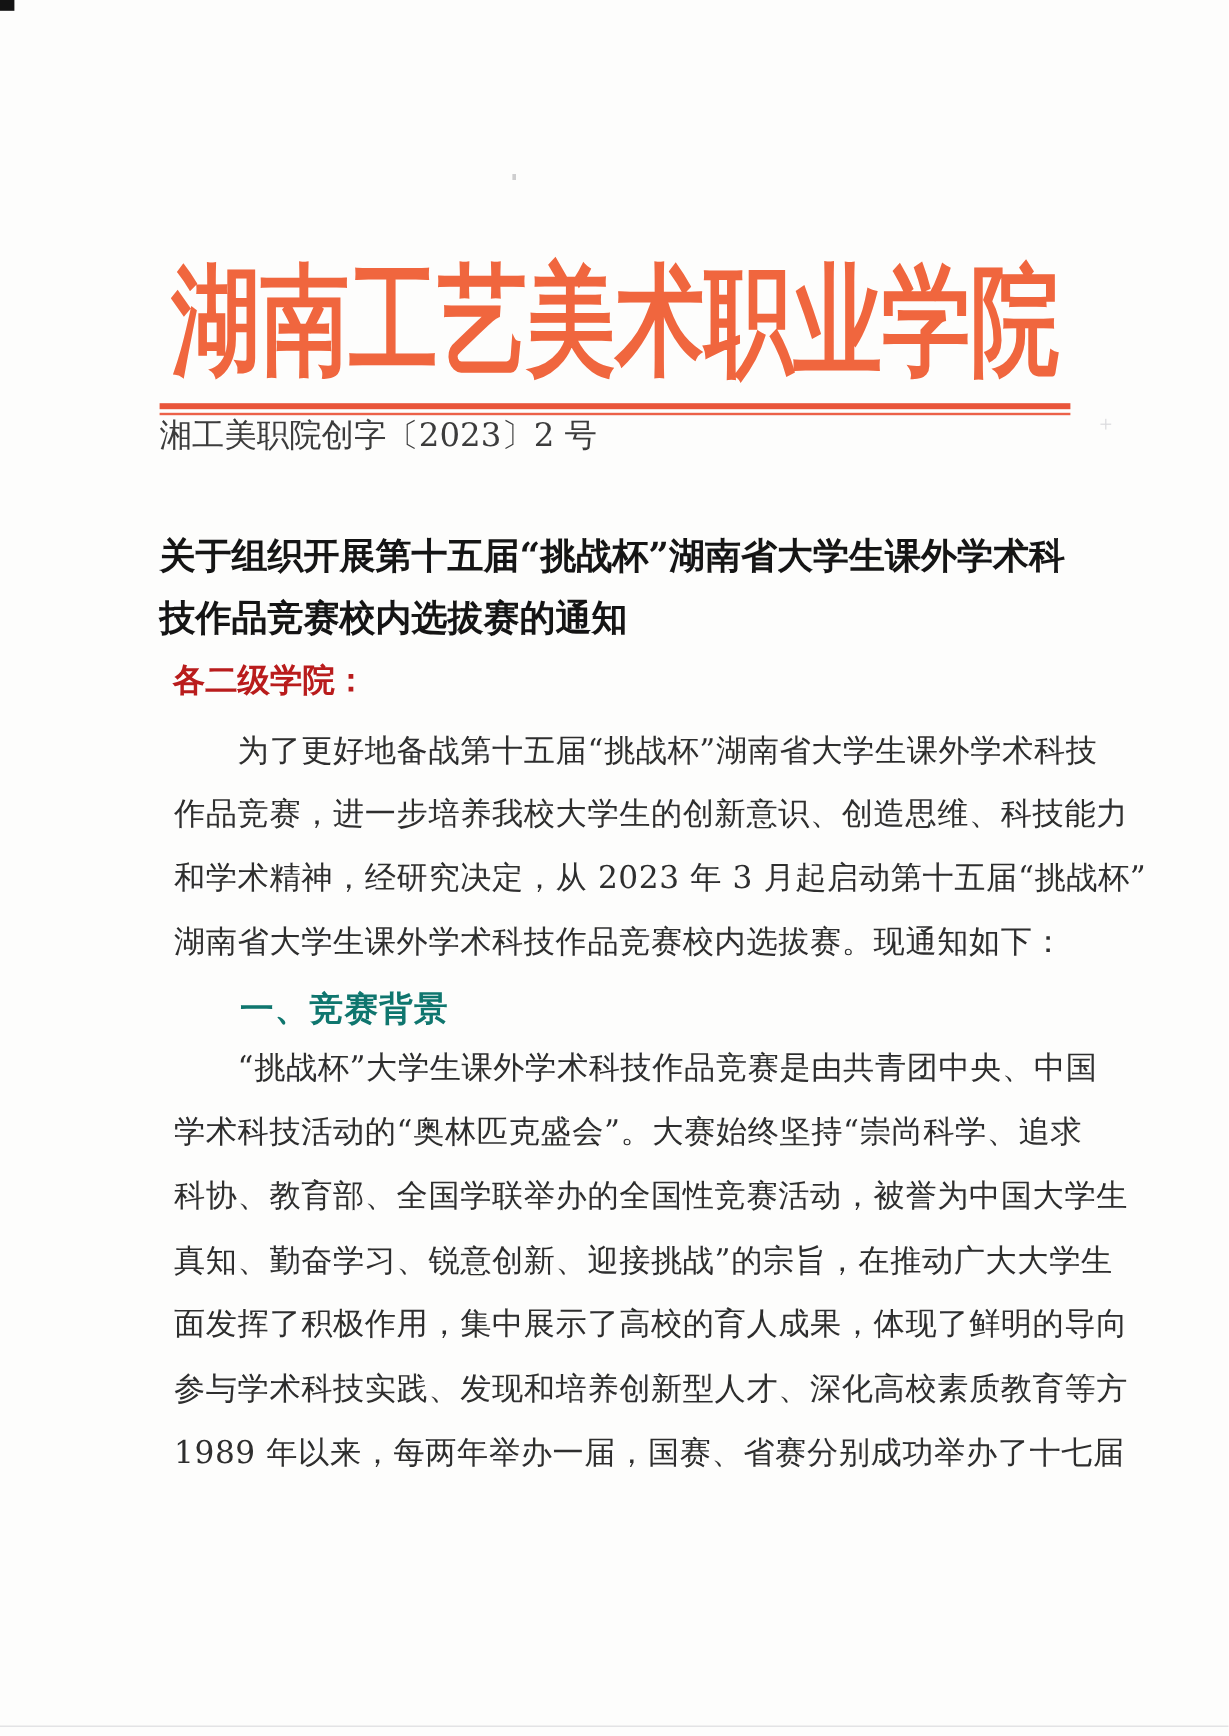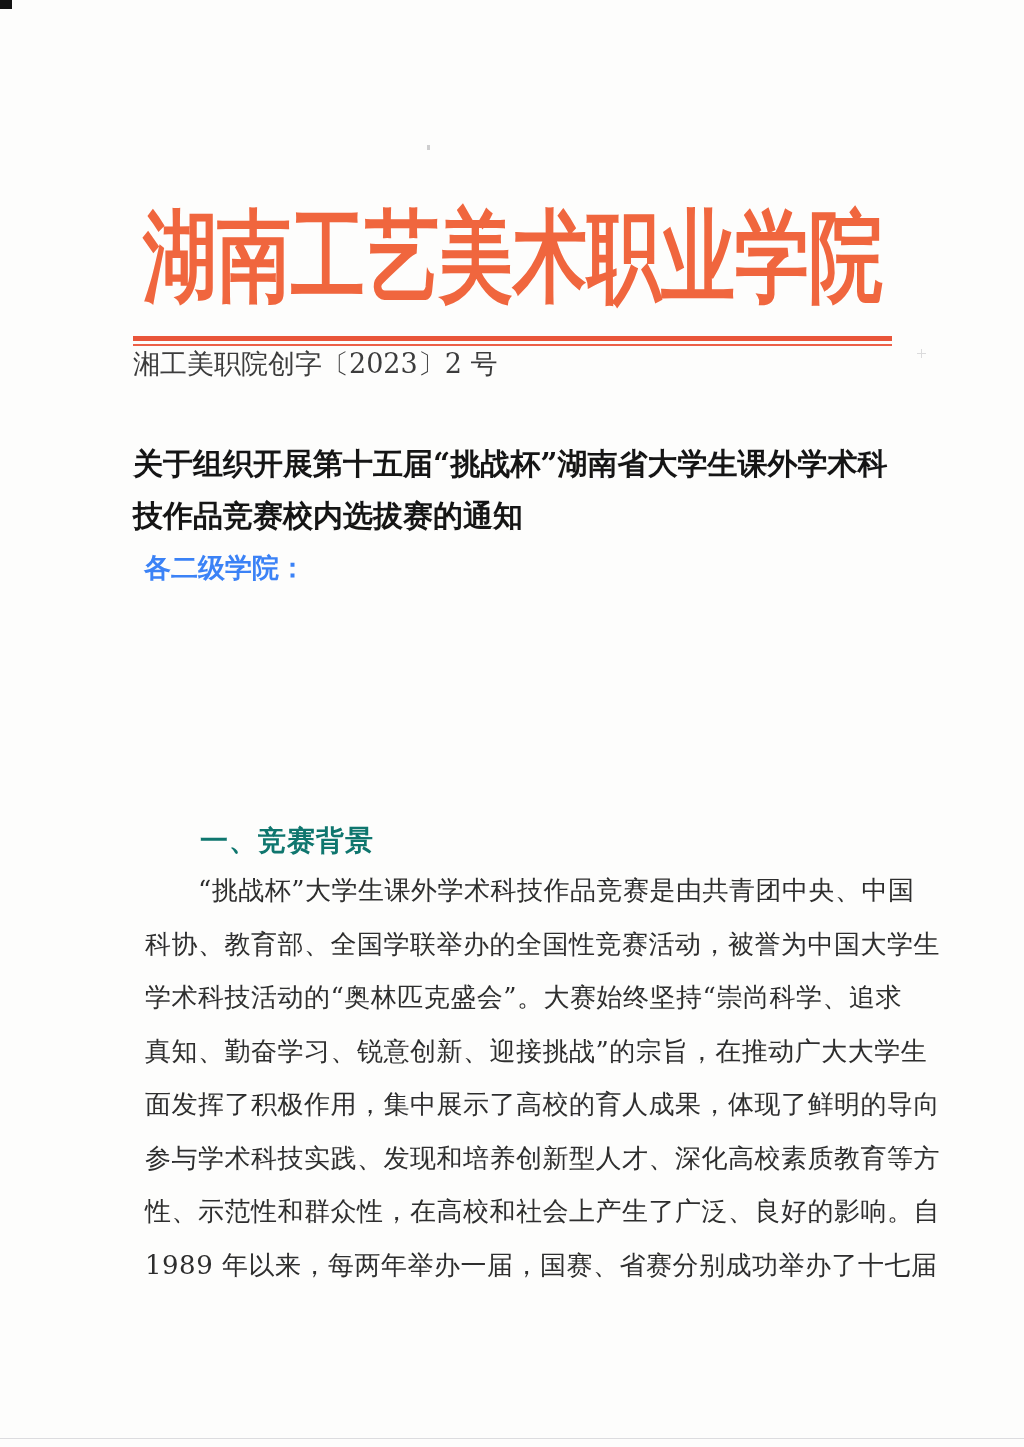--- a/index.html
+++ b/index.html
@@ -37,21 +37,21 @@
   }
   .scan-edge-bottom {
     position: absolute; left: 0; top: 1438px;
     width: 1024px; height: 1px; background: #dcdcdf;
   }
 
   
   .masthead {
     position: absolute; left: 133px; top: 192px;
     width: 759px; height: 128px;
-    display: flex; align-items: center; justify-content: center;
+    display: flex; align-items: flex-end; justify-content: center;
     overflow: visible;
   }
   .masthead-text {
     font-family: "DejaVu Serif", "Liberation Serif", serif;
     font-weight: 700;
     font-size: 100px;
     line-height: 1.05;
     color: #f0663e;
     white-space: nowrap;
     transform: scaleX(0.74);
@@ -86,21 +86,21 @@
     font-weight: 700;
     font-size: 30px;
     line-height: 52px;
   }
 
   .salutation {
     position: absolute; left: 144px; top: 551px;
     font-family: "DejaVu Sans", "Liberation Sans", sans-serif;
     font-weight: 700;
     font-size: 27px; line-height: 34px;
-    color: #3b82f6;
+    color: #b91c1c;
   }
 
   .para {
     position: absolute; left: 145px;
     width: 755px;
     font-family: "DejaVu Serif", "Liberation Serif", serif;
     font-size: 26px;
     color: #2e2e2e;
   }
   .para .line {
@@ -140,29 +140,34 @@
 
   <div class="doc-number">湘工美职院创字〔2023〕2 号</div>
 
   <div class="doc-title">
     <div class="title-line">关于组织开展第十五届“挑战杯”湖南省大学生课外学术科</div>
     <div class="title-line">技作品竞赛校内选拔赛的通知</div>
   </div>
 
   <div class="salutation">各二级学院：</div>
 
+  <div class="para para-1">
+    <div class="line indent">为了更好地备战第十五届“挑战杯”湖南省大学生课外学术科技</div>
+    <div class="line">作品竞赛，进一步培养我校大学生的创新意识、创造思维、科技能力</div>
+    <div class="line">和学术精神，经研究决定，从 2023 年 3 月起启动第十五届“挑战杯”</div>
+    <div class="line">湖南省大学生课外学术科技作品竞赛校内选拔赛。现通知如下：</div>
+  </div>
 
   <div class="section-heading">一、竞赛背景</div>
 
   <div class="para para-2">
     <div class="line indent">“挑战杯”大学生课外学术科技作品竞赛是由共青团中央、中国</div>
+    <div class="line">学术科技活动的“奥林匹克盛会”。大赛始终坚持“崇尚科学、追求</div>
     <div class="line">科协、教育部、全国学联举办的全国性竞赛活动，被誉为中国大学生</div>
-    <div class="line">学术科技活动的“奥林匹克盛会”。大赛始终坚持“崇尚科学、追求</div>
     <div class="line">真知、勤奋学习、锐意创新、迎接挑战”的宗旨，在推动广大大学生</div>
     <div class="line">面发挥了积极作用，集中展示了高校的育人成果，体现了鲜明的导向</div>
     <div class="line">参与学术科技实践、发现和培养创新型人才、深化高校素质教育等方</div>
-    <div class="line">性、示范性和群众性，在高校和社会上产生了广泛、良好的影响。自</div>
     <div class="line">1989 年以来，每两年举办一届，国赛、省赛分别成功举办了十七届</div>
   </div>
 
   <div class="scan-edge-bottom"></div>
 
 </div>
 
 </body></html>

